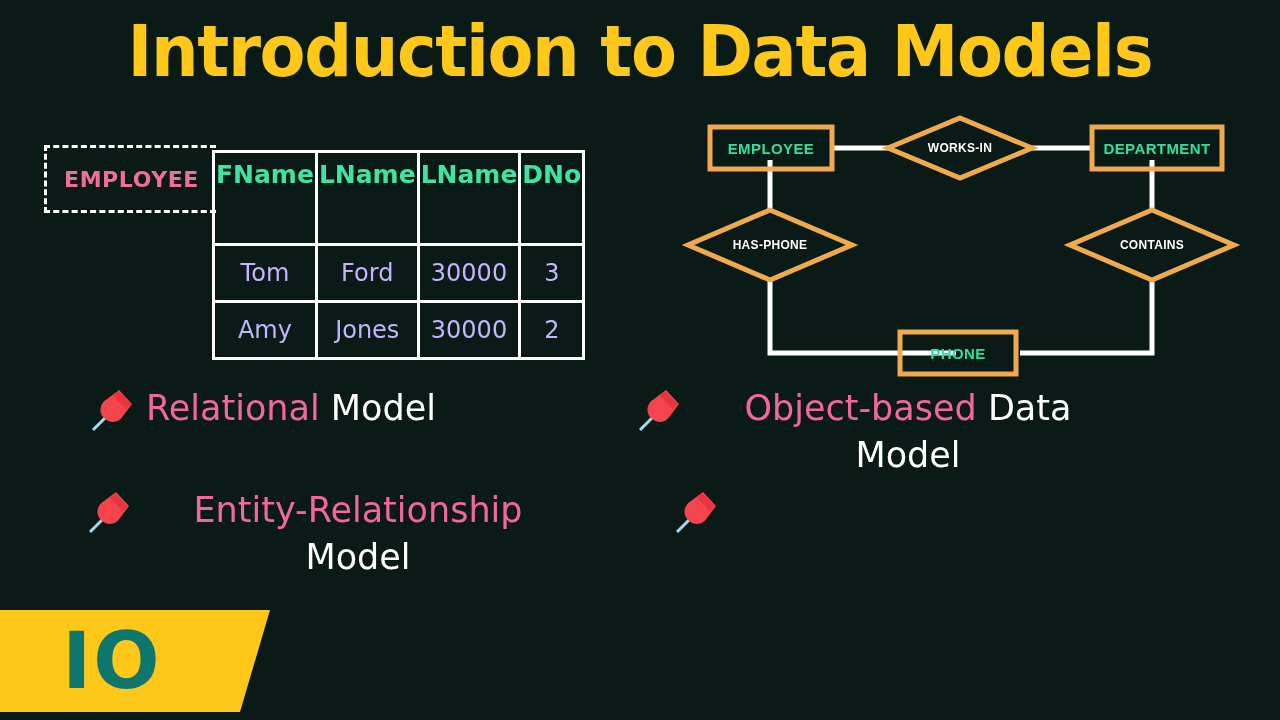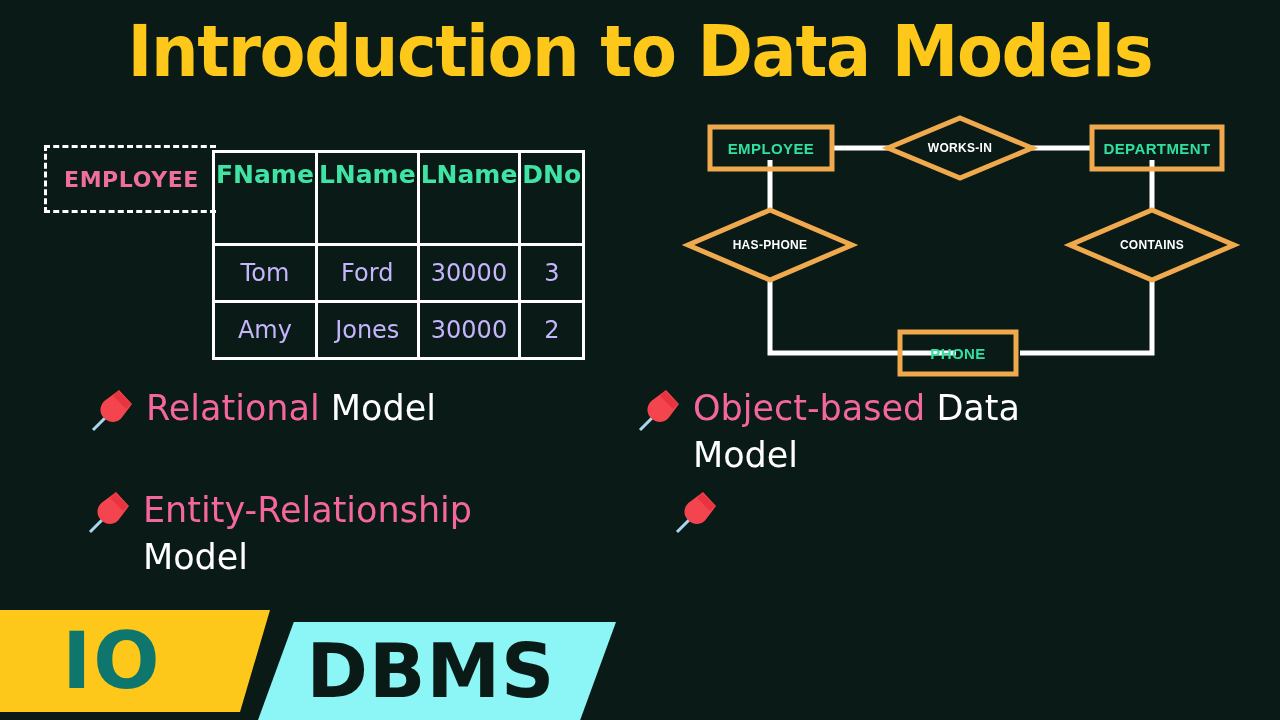--- a/index.html
+++ b/index.html
@@ -128,20 +128,21 @@
     flex: 0 0 48px;
     margin-right: 10px;
     margin-top: 2px;
   }
   .bullet-text {
     font-family: "DejaVu Sans", sans-serif;
     font-size: 35px;
     line-height: 47px;
     color: #ffffff;
     max-width: 430px;
+    text-align: center;
   }
   .bullet-text .hl {
     color: #f4679c;
     font-weight: normal;
   }
   #bullet-0 { left: 88px;  top: 385px; }
   #bullet-1 { left: 85px;  top: 487px; }
   #bullet-2 { left: 635px; top: 385px; }
   #bullet-3 { left: 672px; top: 487px; }
 
@@ -322,16 +323,13 @@
     <path d="M16 31 C10 25 12 16 19 12 L31 3 L44 17 L35 29 C31 36 22 37 16 31 Z" fill="#f4454f"></path>
     <path d="M30 4 L43 17 L38 22 L25 9 Z" fill="#e8343f"></path>
   </svg>
 </div>
 
 <div id="footer">
   <div id="footer-bg-restore"></div>
   <div id="badge-io">
     <span id="badge-io-text">IO</span>
   </div>
-  <div id="badge-dbms">
-    <span id="badge-dbms-text">DBMS</span>
-  </div>
 </div>
 
 </body></html>

